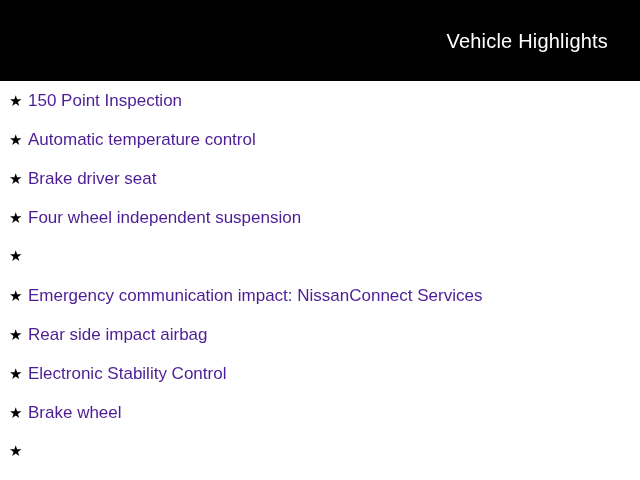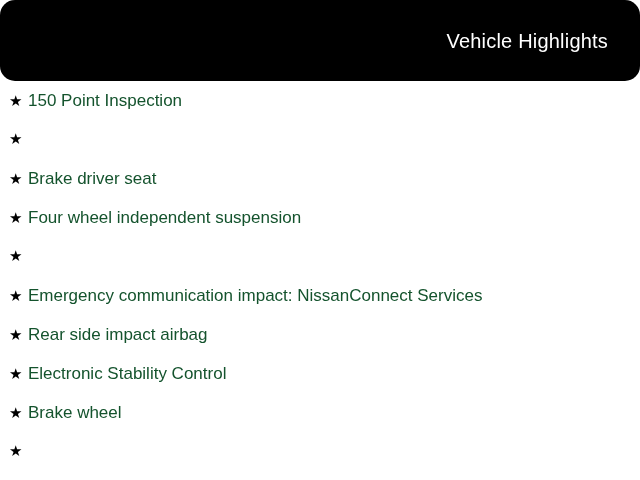--- a/index.html
+++ b/index.html
@@ -21,21 +21,20 @@
   }
   .header-bar {
     width: 640px;
     height: 81px;
     background: #000000;
     display: flex;
     align-items: center;
     justify-content: flex-end;
     box-sizing: border-box;
     padding-right: 32px;
-    border-radius: 15px;
   }
   .header-title {
     color: #ffffff;
     font-size: 20px;
     line-height: 24px;
     letter-spacing: 0.2px;
     font-weight: 400;
     white-space: nowrap;
   }
   .highlights-list {
@@ -53,21 +52,21 @@
   }
   .bullet-star {
     color: #000000;
     font-size: 15px;
     line-height: 18px;
     width: 19px;
     flex: 0 0 19px;
     text-align: left;
   }
   .item-label {
-    color: #14532d;
+    color: #4c1d95;
     font-size: 17px;
     line-height: 20px;
     font-weight: 400;
     white-space: nowrap;
   }
 </style>
 </head>
 <body>
 
 <div class="page">
@@ -78,20 +77,21 @@
 
   <ul class="highlights-list">
 
     <li class="highlight-item">
       <span class="bullet-star">★</span>
       <span class="item-label">150 Point Inspection</span>
     </li>
 
     <li class="highlight-item">
       <span class="bullet-star">★</span>
+      <span class="item-label">Automatic temperature control</span>
     </li>
 
     <li class="highlight-item">
       <span class="bullet-star">★</span>
       <span class="item-label">Brake driver seat</span>
     </li>
 
     <li class="highlight-item">
       <span class="bullet-star">★</span>
       <span class="item-label">Four wheel independent suspension</span>

